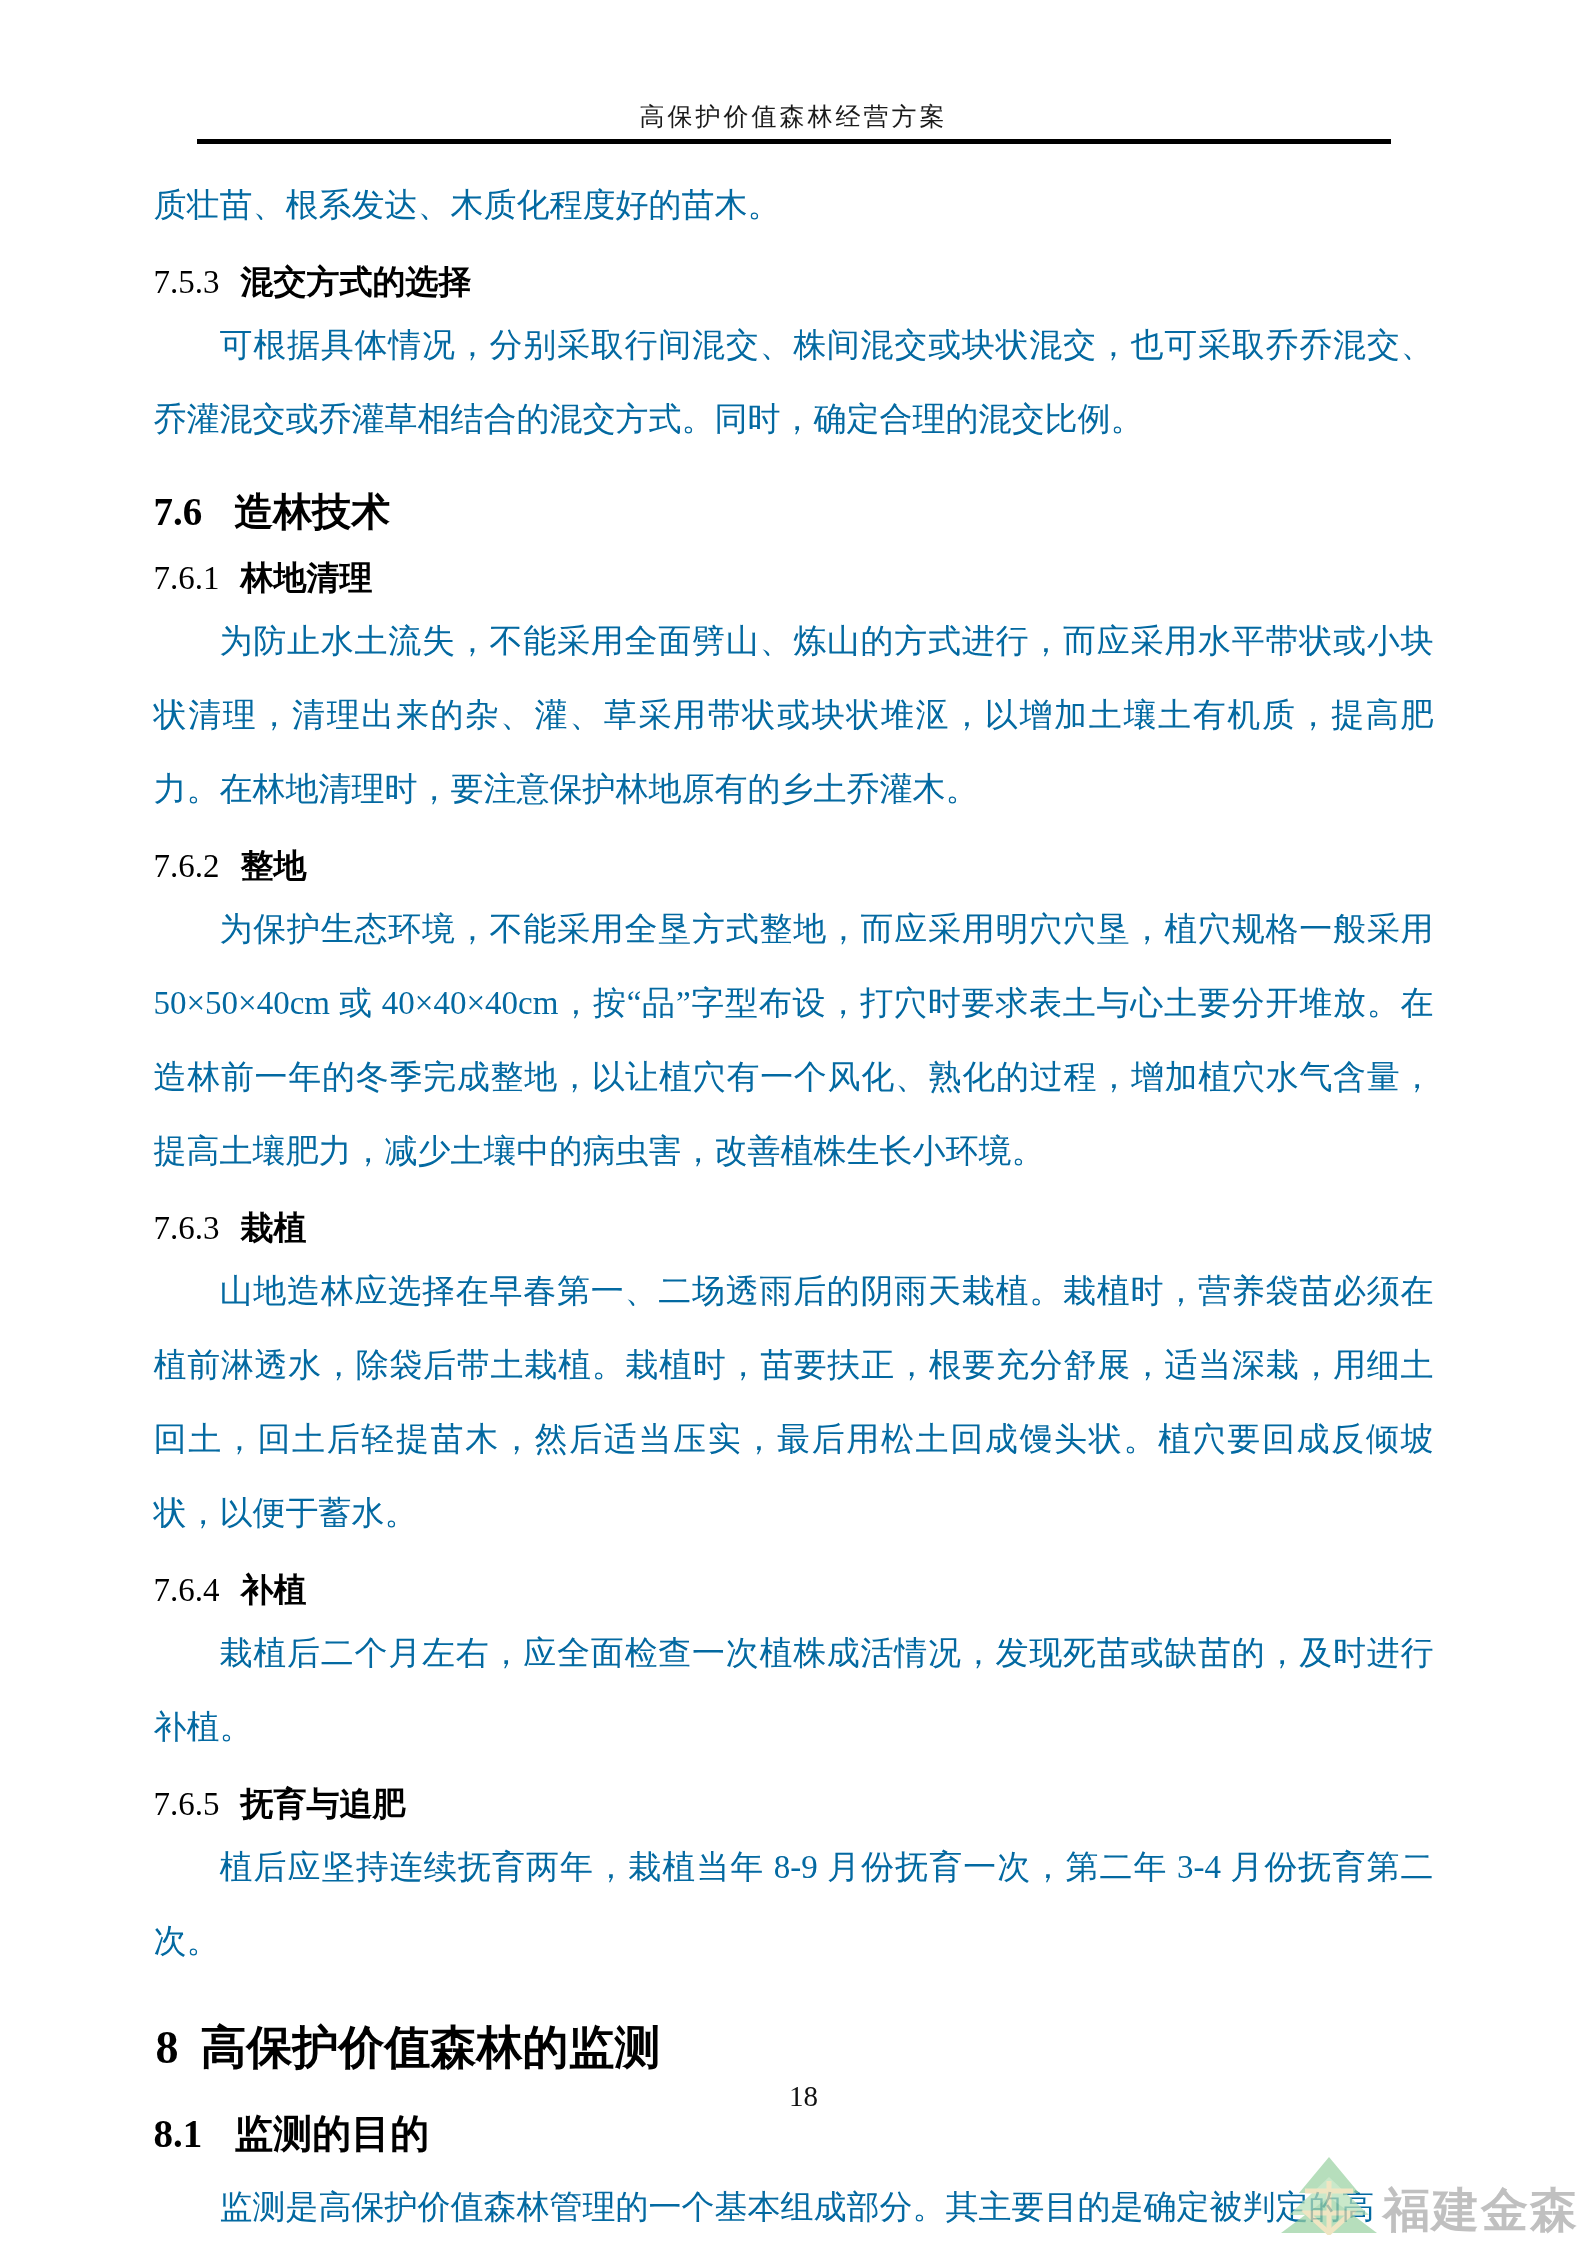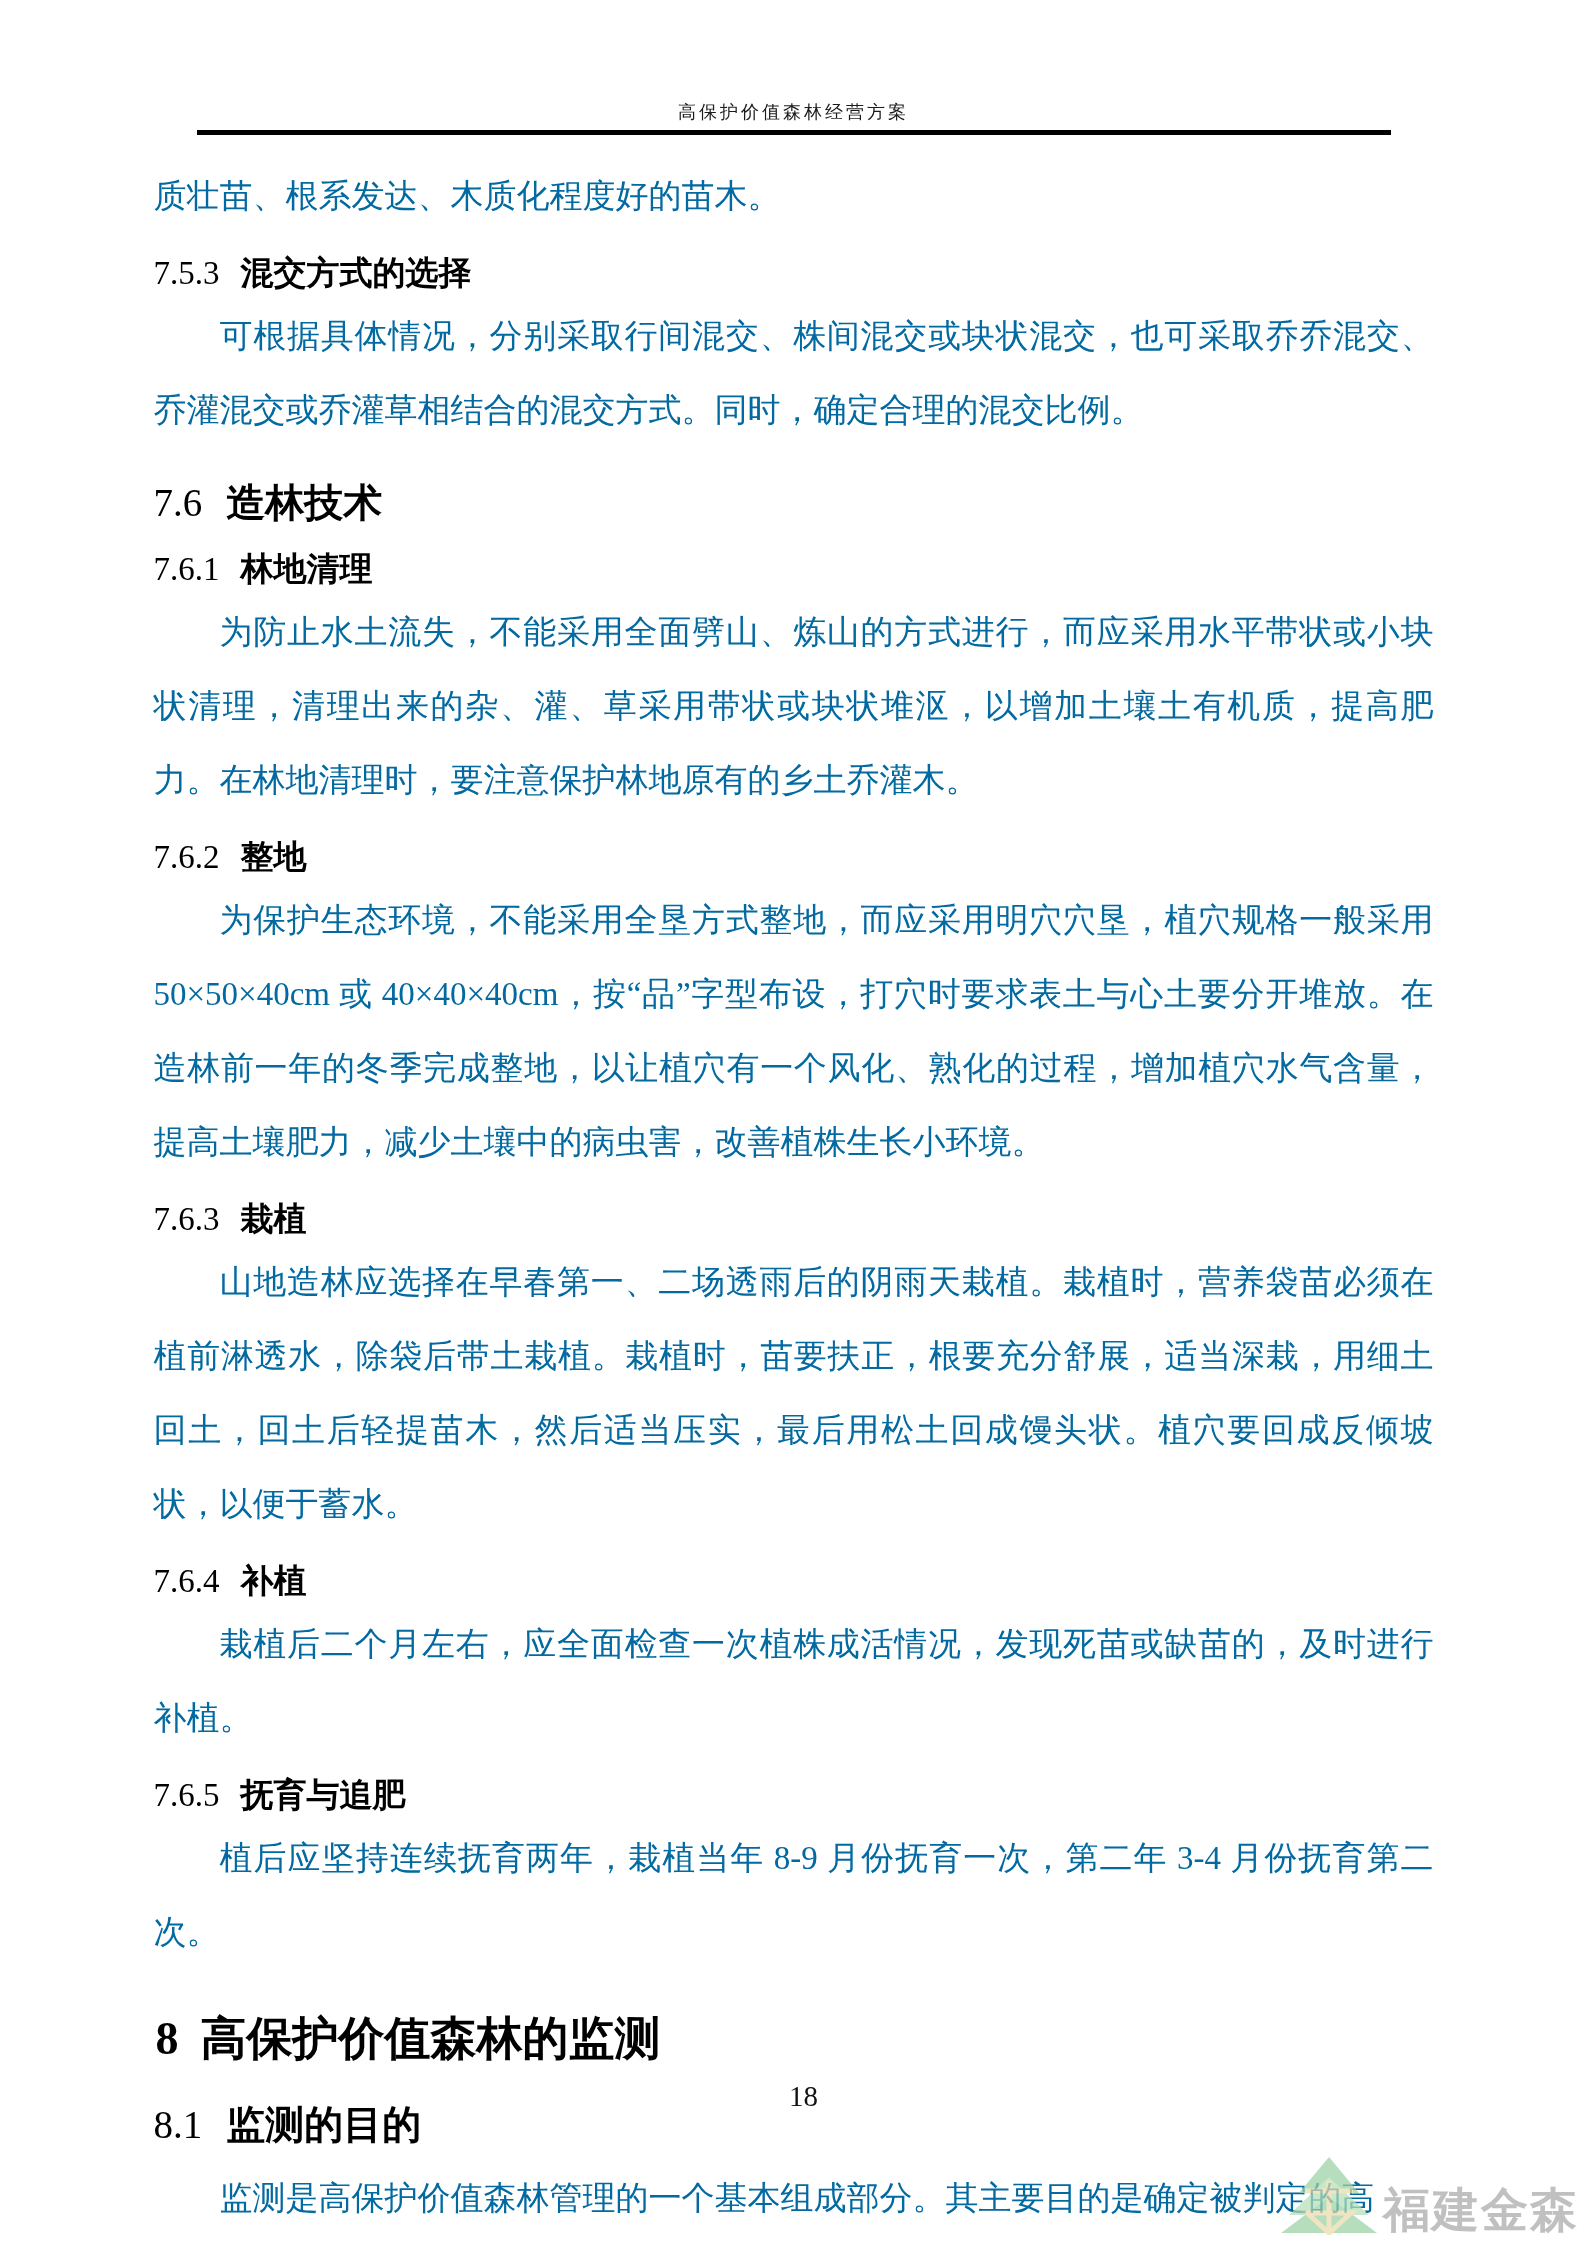--- a/index.html
+++ b/index.html
@@ -17,21 +17,21 @@
   
   .doc-header { padding-top: 100px; }
   .doc-header .rule-box {
     width: 1194px;
     margin: 0 auto;
     text-align: center;
     border-bottom: 5px solid #000000;
     padding-bottom: 6px;
   }
   .doc-header .header-title {
-    font-size: 18px;
+    font-size: 25px;
     letter-spacing: 3px;
     font-weight: 500;
     color: #1a1a1a;
   }
   
   .content { width: 1280px; margin: 24px auto 0 auto; }
   .para {
     margin: 0;
     font-size: 33px;
     line-height: 74px;
@@ -45,21 +45,21 @@
     font-size: 33px;
     line-height: 44px;
   }
   .h3 .sec-num { font-weight: 500; margin-right: 21px; }
   .h3 .sec-title { font-weight: bold; }
   .h2 {
     margin: 30px 0 10px 0;
     font-size: 39px;
     line-height: 52px;
   }
-  .h2 .sec-num { font-weight: 400; margin-right: 24px; }
+  .h2 .sec-num { font-weight: 700; margin-right: 32px; }
   .h2 .sec-title { font-weight: bold; }
   .h1 {
     margin: 40px 0 14px 2px;
     font-size: 46px;
     line-height: 60px;
     font-weight: bold;
   }
   .h1 .sec-num { margin-right: 22px; }
   
   .page-number {

